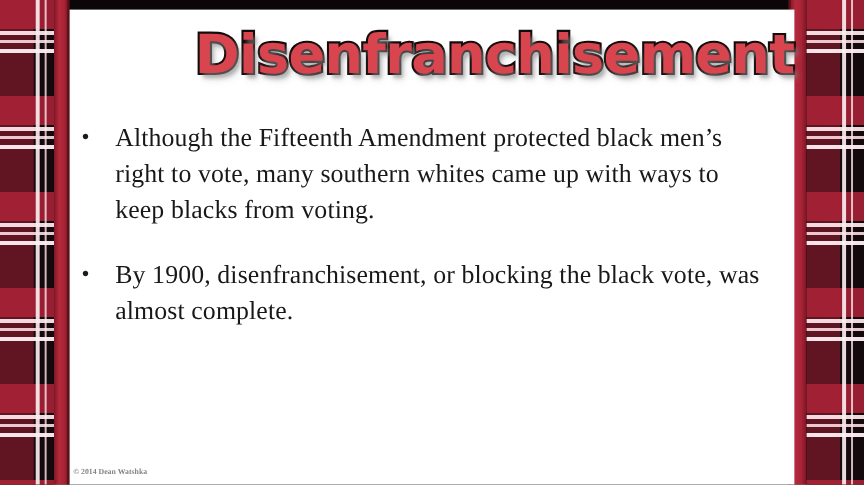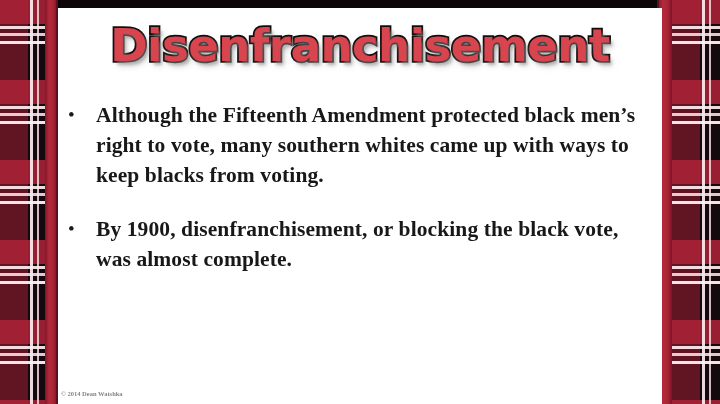--- a/index.html
+++ b/index.html
@@ -109,21 +109,21 @@
     height: 396px;
     background: #ffffff;
   }
 
   
   #title {
     position: absolute;
     left: 0;
     top: 12px;
     width: 604px;
-    text-align: center;
+    text-align: right;
     font-family: "DejaVu Sans", sans-serif;
     font-weight: bold;
     font-size: 45px;
     line-height: 52px;
     letter-spacing: -0.5px;
     color: #d9454e;
     -webkit-text-stroke: 3.5px #120c0c;
     paint-order: stroke fill;
     text-shadow:
        3px 4px 3px rgba(120,120,120,0.45),
@@ -149,21 +149,21 @@
     font-size: 19px;
     line-height: 30px;
     color: #1b1b1b;
     text-align: left;
     padding-left: 6px;
     box-sizing: border-box;
   }
   .bullet-text {
     flex: 1 1 auto;
     font-family: "Liberation Serif", serif;
-    font-weight: bold;
+    font-weight: normal;
     font-size: 21.5px;
     line-height: 30px;
     color: #181818;
     letter-spacing: 0.1px;
     padding-right: 14px;
   }
 
   
   #footer {
     position: absolute;

